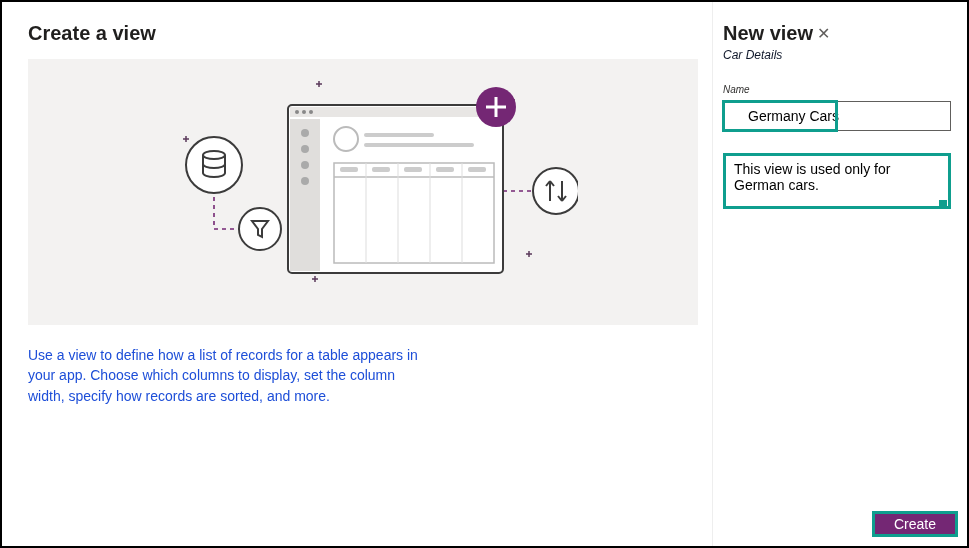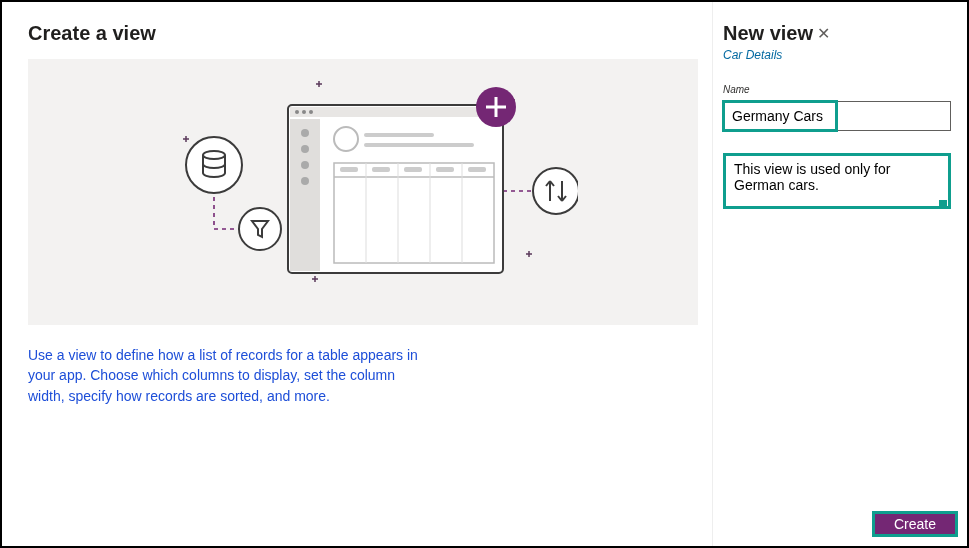--- a/index.html
+++ b/index.html
@@ -63,39 +63,39 @@
   .close-x {
     font-size: 16px;
     color: #605e5c;
     cursor: pointer;
     padding: 4px;
     line-height: 1;
   }
   .subtitle {
     font-size: 12px;
     font-style: italic;
-    color: #0369a1;
+    color: #0f172a;
     margin-top: 2px;
     margin-bottom: 22px;
   }
   .field-label {
     font-size: 10px;
     color: #323130;
     margin-bottom: 6px;
     font-style: italic;
   }
   .name-wrap {
     position: relative;
     margin-bottom: 22px;
   }
   .name-input {
     width: 228px;
     height: 30px;
     border: 1px solid #605e5c;
-    padding: 0 8px;
+    padding: 0 24px;
     font-size: 14px;
     font-family: inherit;
     outline: none;
   }
   .name-highlight {
     position: absolute;
     left: -1px; top: -1px;
     width: 116px;
     height: 32px;
     border: 3px solid #0f9e8e;

